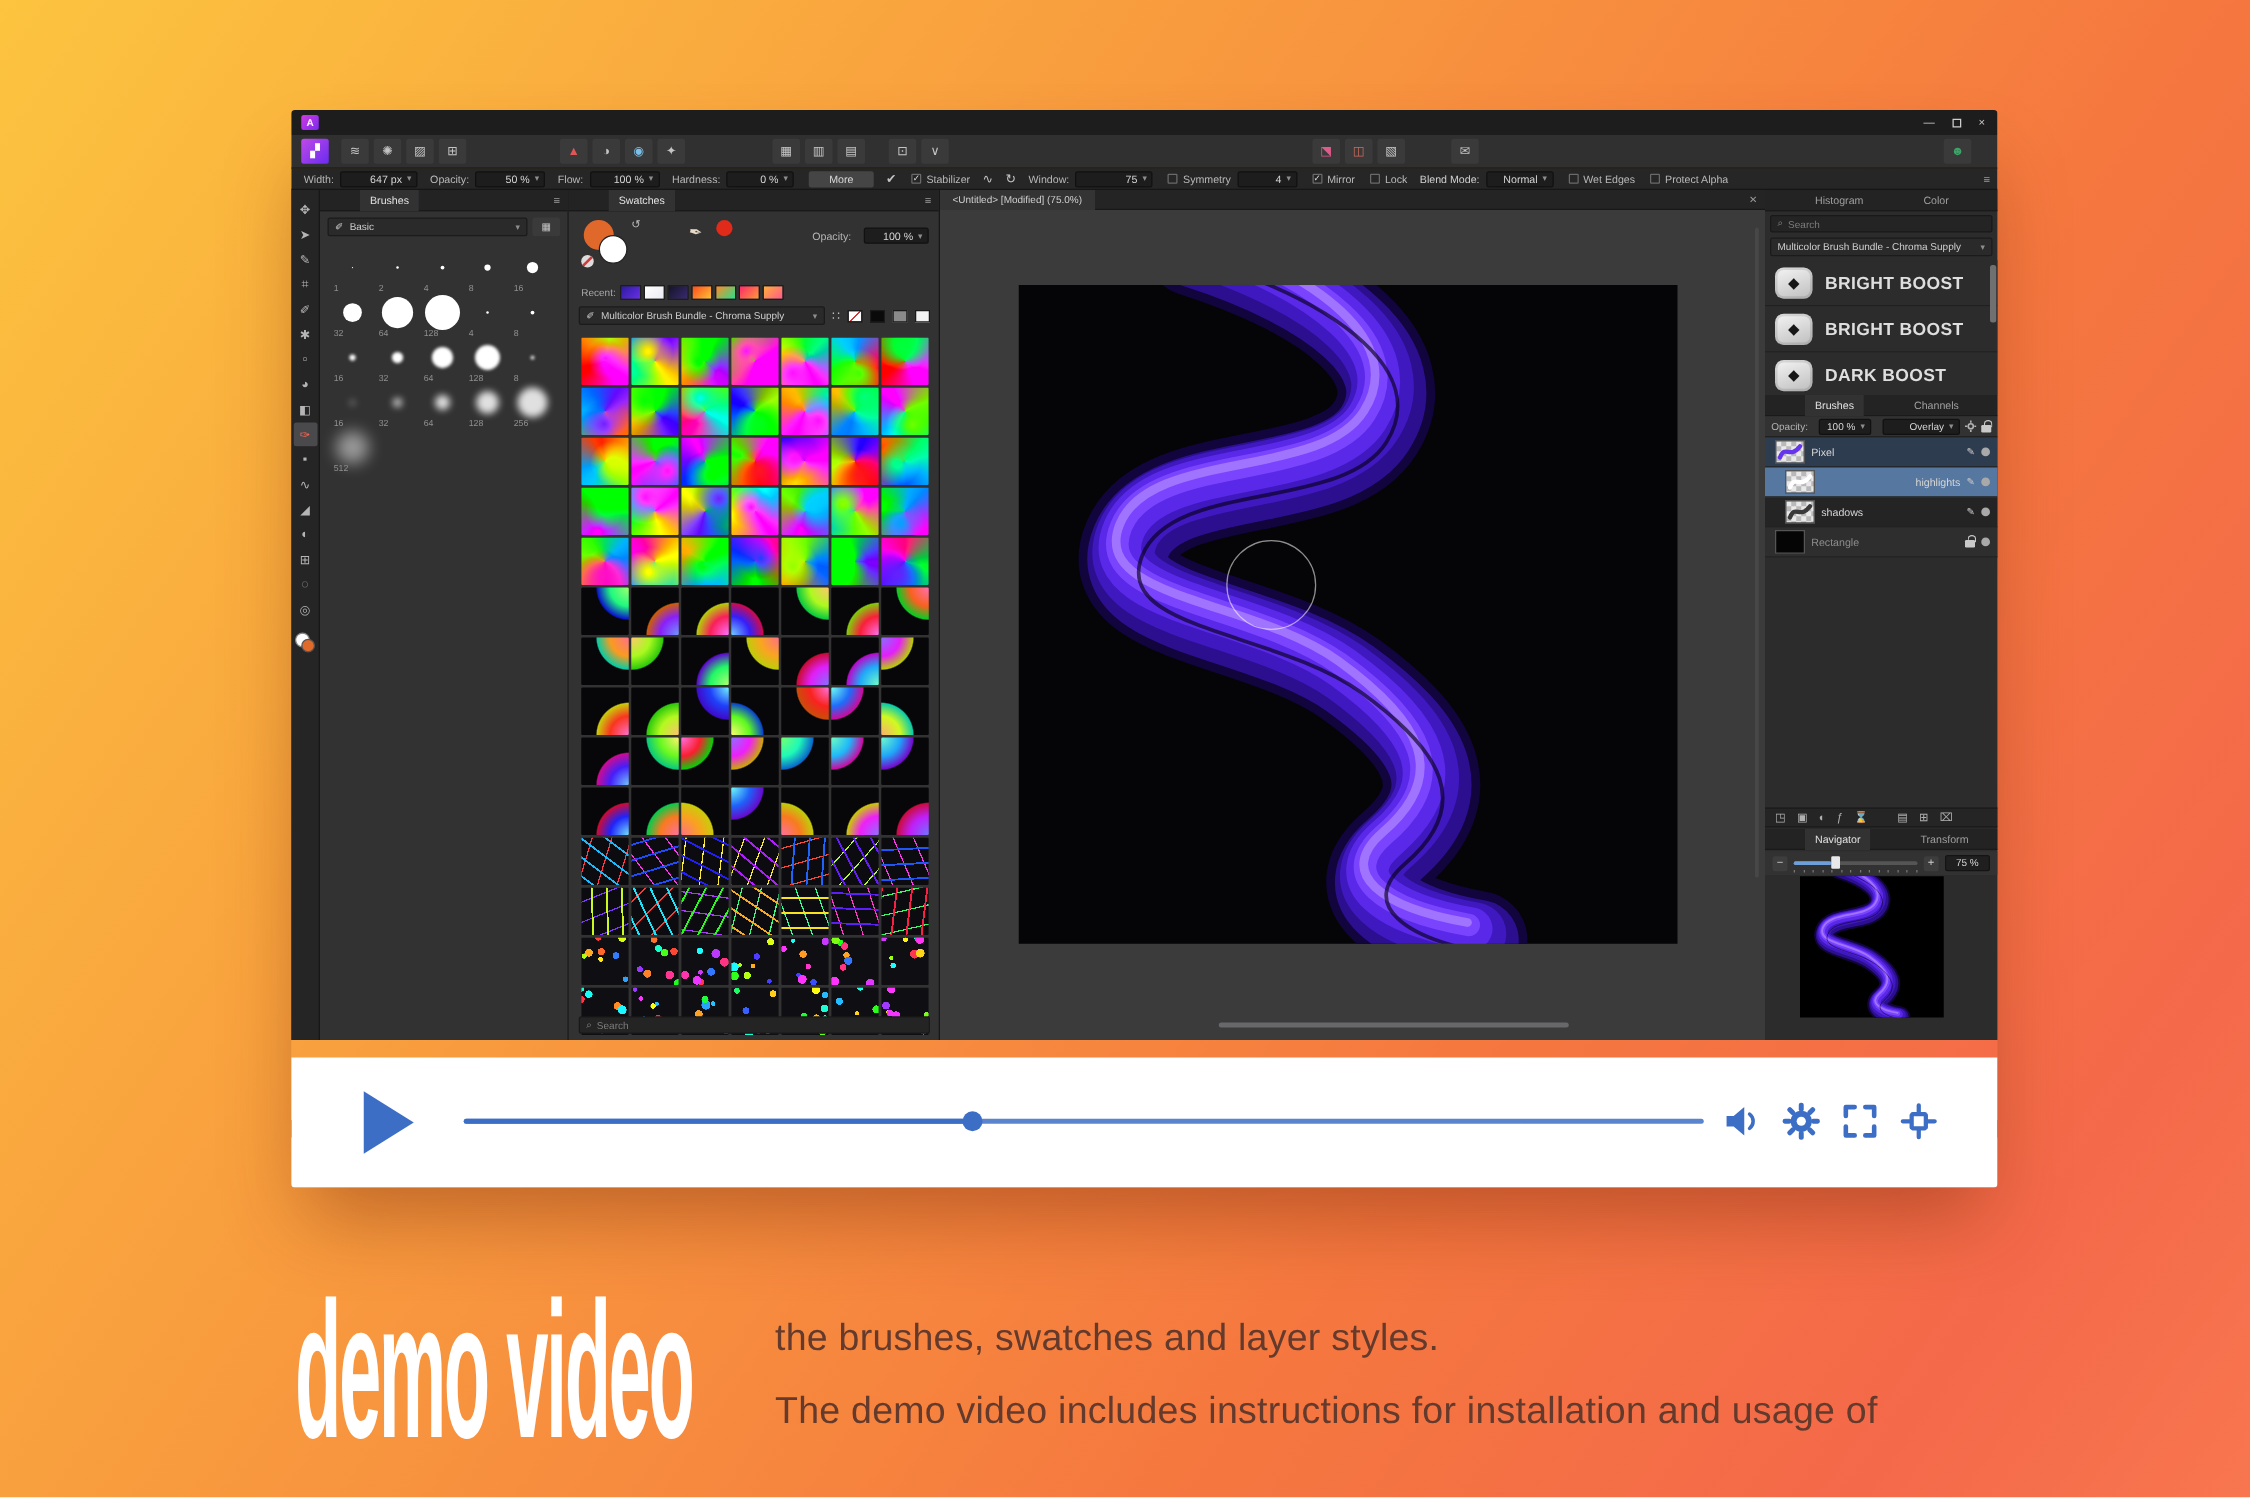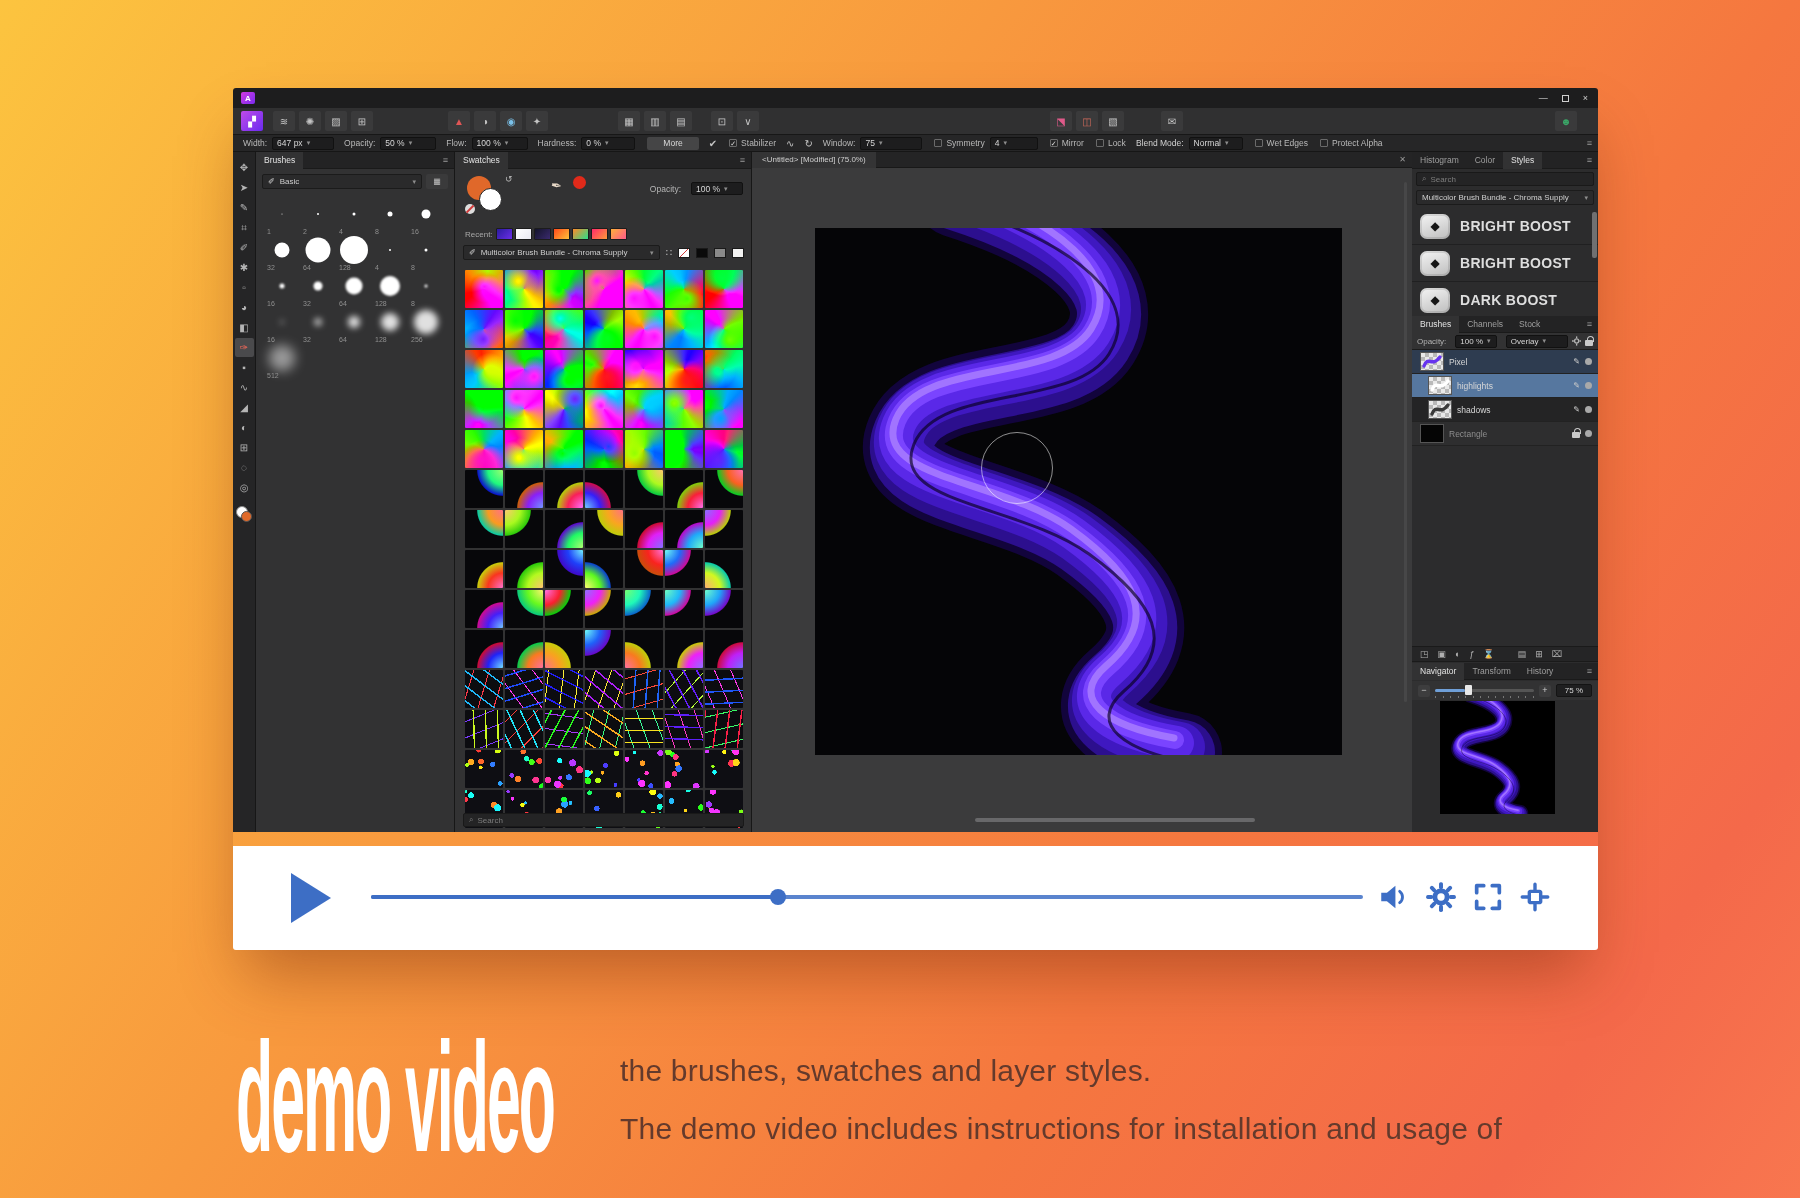--- a/index.html
+++ b/index.html
@@ -26,21 +26,21 @@
   .tb-group { position:absolute; top:3px; display:flex; gap:4px; }
   .tb-btn { min-width:22px; height:20px; border-radius:2px; background:#3a3a3b; color:#c4c4c4;
             display:flex; align-items:center; justify-content:center; font-size:10px; }
   .tb-btn.tile { background:linear-gradient(135deg,#c04ae8,#6a2bf0); color:#fff; }
 
   
   #contextbar { position:absolute; left:0; top:47px; width:100%; height:17px; background:#262627; border-bottom:1px solid #161616;
                 display:flex; align-items:center; font-size:8.5px; color:#b9b9b9; white-space:nowrap; }
   .ctx-label { margin-left:10px; }
   .ctx-box { margin-left:5px; background:#1d1d1e; border:1px solid #111; border-radius:2px; height:13px;
-             display:inline-flex; align-items:center; justify-content:flex-start; color:#d6d6d6; padding:0 4px; }
+             display:inline-flex; align-items:center; justify-content:flex-end; color:#d6d6d6; padding:0 4px; }
   .caret { color:#8e8e8e; font-size:7px; margin-left:4px; }
   .ctx-btn { margin-left:12px; background:#454546; border-radius:2px; height:13px; padding:0 16px; color:#d9d9d9;
              display:inline-flex; align-items:center; }
   .chk { width:8px; height:8px; border:1px solid #6a6a6a; border-radius:1px; display:inline-block; margin:0 4px 0 12px;
          font-size:7px; line-height:7px; color:#ddd; text-align:center; }
   .icon-glyph { color:#c4c4c4; margin-left:10px; font-size:10px; }
 
   
   #workspace { position:absolute; left:0; top:64px; width:100%; height:680px; background:#2c2c2d; }
 
@@ -48,21 +48,21 @@
   #tools { position:absolute; left:0; top:0; width:23px; height:100%; background:#252526; border-right:1px solid #171717;
            display:flex; flex-direction:column; align-items:center; padding-top:6px; gap:1px; }
   .tool { width:19px; height:19px; border-radius:2px; color:#b5b5b5; font-size:10px; display:flex; align-items:center; justify-content:center; }
   .tool.sel { background:#4a4a4c; color:#ff6a5a; }
   #tool-colors { margin-top:8px; position:relative; width:16px; height:16px; }
   #tool-colors .c1 { position:absolute; left:0; top:0; width:12px; height:12px; border-radius:50%; background:#fff; border:1px solid #888; }
   #tool-colors .c2 { position:absolute; left:5px; top:5px; width:11px; height:11px; border-radius:50%; background:#e06a2a; border:1px solid #555; }
 
   
   .ptabs { height:17px; background:#232324; display:flex; align-items:center; font-size:8.5px; color:#9f9f9f; border-bottom:1px solid #1a1a1a; }
-  .ptab { padding:0 8px; line-height:17px; }
+  .ptab { padding:0 8px; line-height:17px;margin-left:32px; }
   .ptab.active { background:#323233; color:#e2e2e2; }
   .burger { margin-left:auto; padding-right:6px; color:#9a9a9a; font-size:9px; }
   .dd { background:#2a2a2b; border:1px solid #1b1b1b; border-radius:2px; color:#cfcfcf; font-size:8px;
         display:flex; align-items:center; padding:0 5px; height:15px; }
   .dd .dd-name { overflow:hidden; text-overflow:ellipsis; white-space:nowrap; flex:1; }
 
   
   #brushes-panel { position:absolute; left:23px; top:0; width:199px; height:100%; background:#323233; border-right:1px solid #171717; }
   #brush-cat-row { display:flex; align-items:center; gap:4px; padding:5px 6px 2px 6px; }
   #brush-grid { position:absolute; left:8px; top:48px; width:184px; }
@@ -660,21 +660,21 @@
         </div>
         <div id="layer-rows">
             <div class="layer-row" style="background: rgb(46, 60, 80); padding-left: 8px;">
               <span class="thumb"><svg width="22" height="17" viewBox="0 0 22 17">
                   <path d="M3,13 C7,2 11,15 19,4" fill="none" stroke="#6633ee" stroke-width="3.4" stroke-linecap="round"></path>
                 </svg></span>
               <span class="lname">Pixel</span>
               <span class="layer-ico">✎</span>
               <span class="vis-dot"></span>
             </div>
-            <div class="layer-row" style="background: rgb(86, 119, 159); padding-left: 16px;">
+            <div class="layer-row" style="background: rgb(86, 119, 159); padding-left: 16px; text-align: right;">
               <span class="thumb"><svg width="22" height="17" viewBox="0 0 22 17">
                   <path d="M3,13 C7,2 11,15 19,4" fill="none" stroke="#ffffff" stroke-width="3.4" stroke-linecap="round"></path>
                 </svg></span>
               <span class="lname">highlights</span>
               <span class="layer-ico">✎</span>
               <span class="vis-dot"></span>
             </div>
             <div class="layer-row" style="background: rgb(36, 36, 37); padding-left: 16px;">
               <span class="thumb"><svg width="22" height="17" viewBox="0 0 22 17">
                   <path d="M3,13 C7,2 11,15 19,4" fill="none" stroke="#3a3a3a" stroke-width="3.4" stroke-linecap="round"></path>

